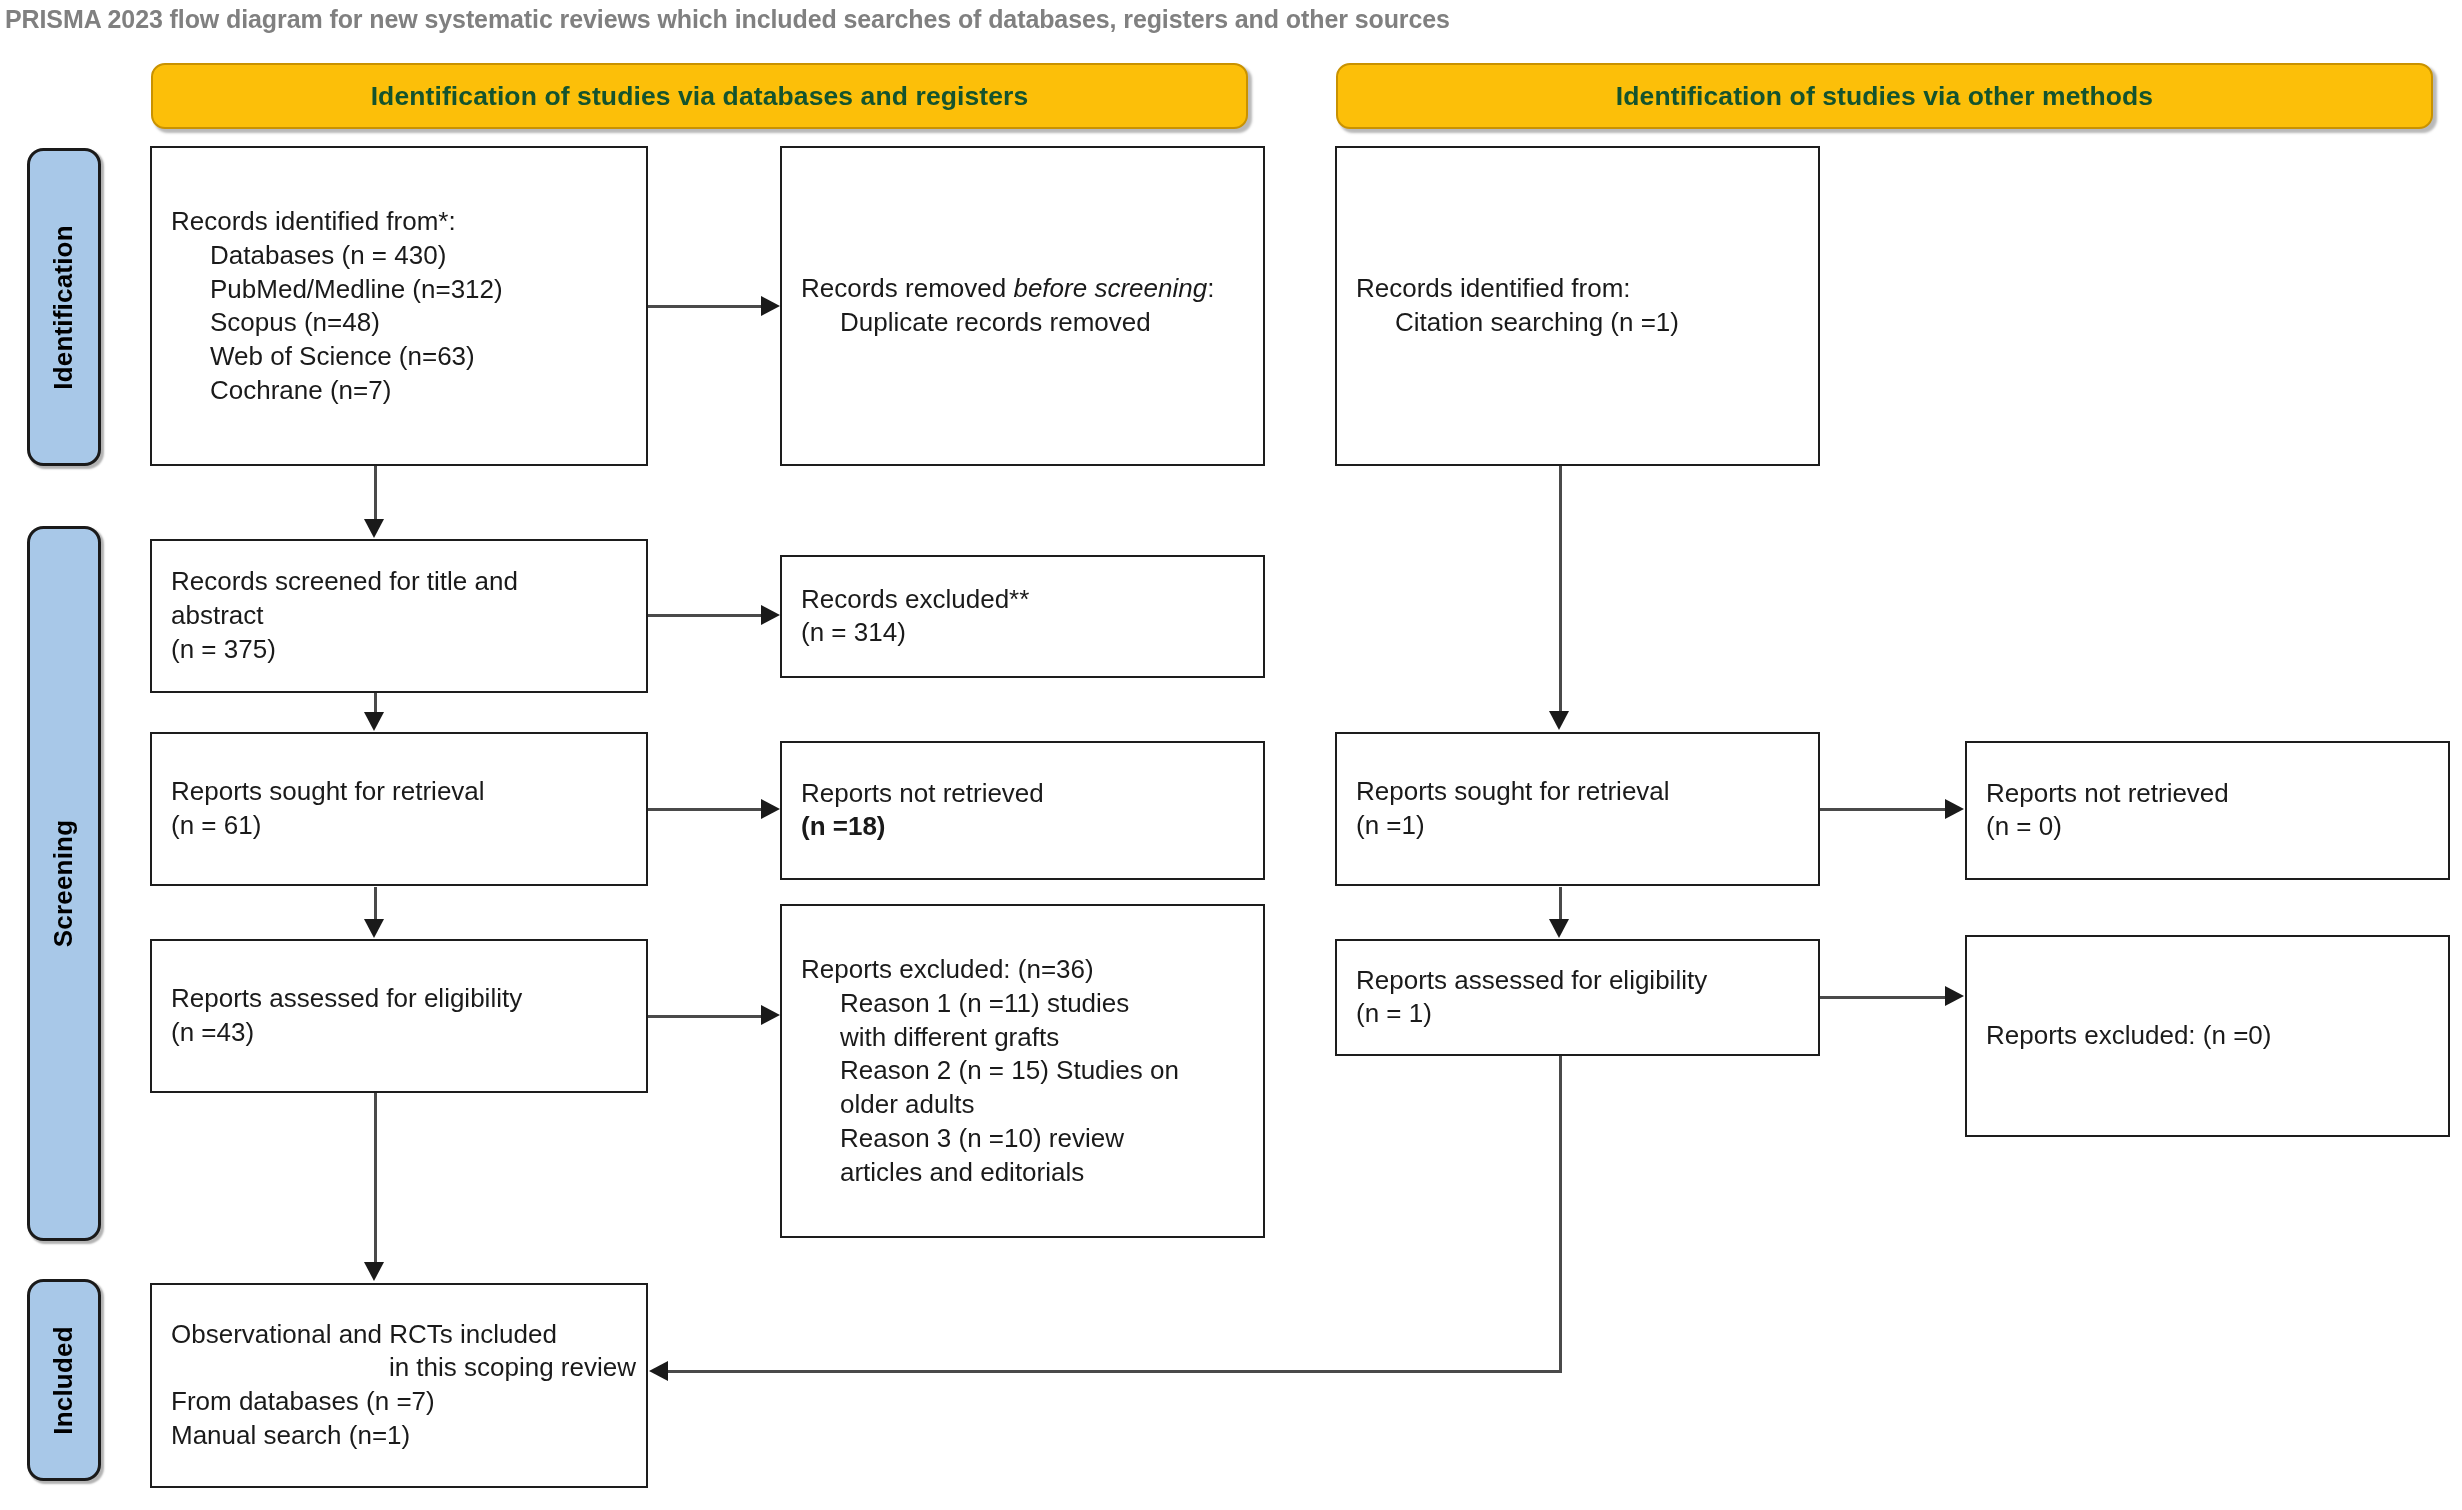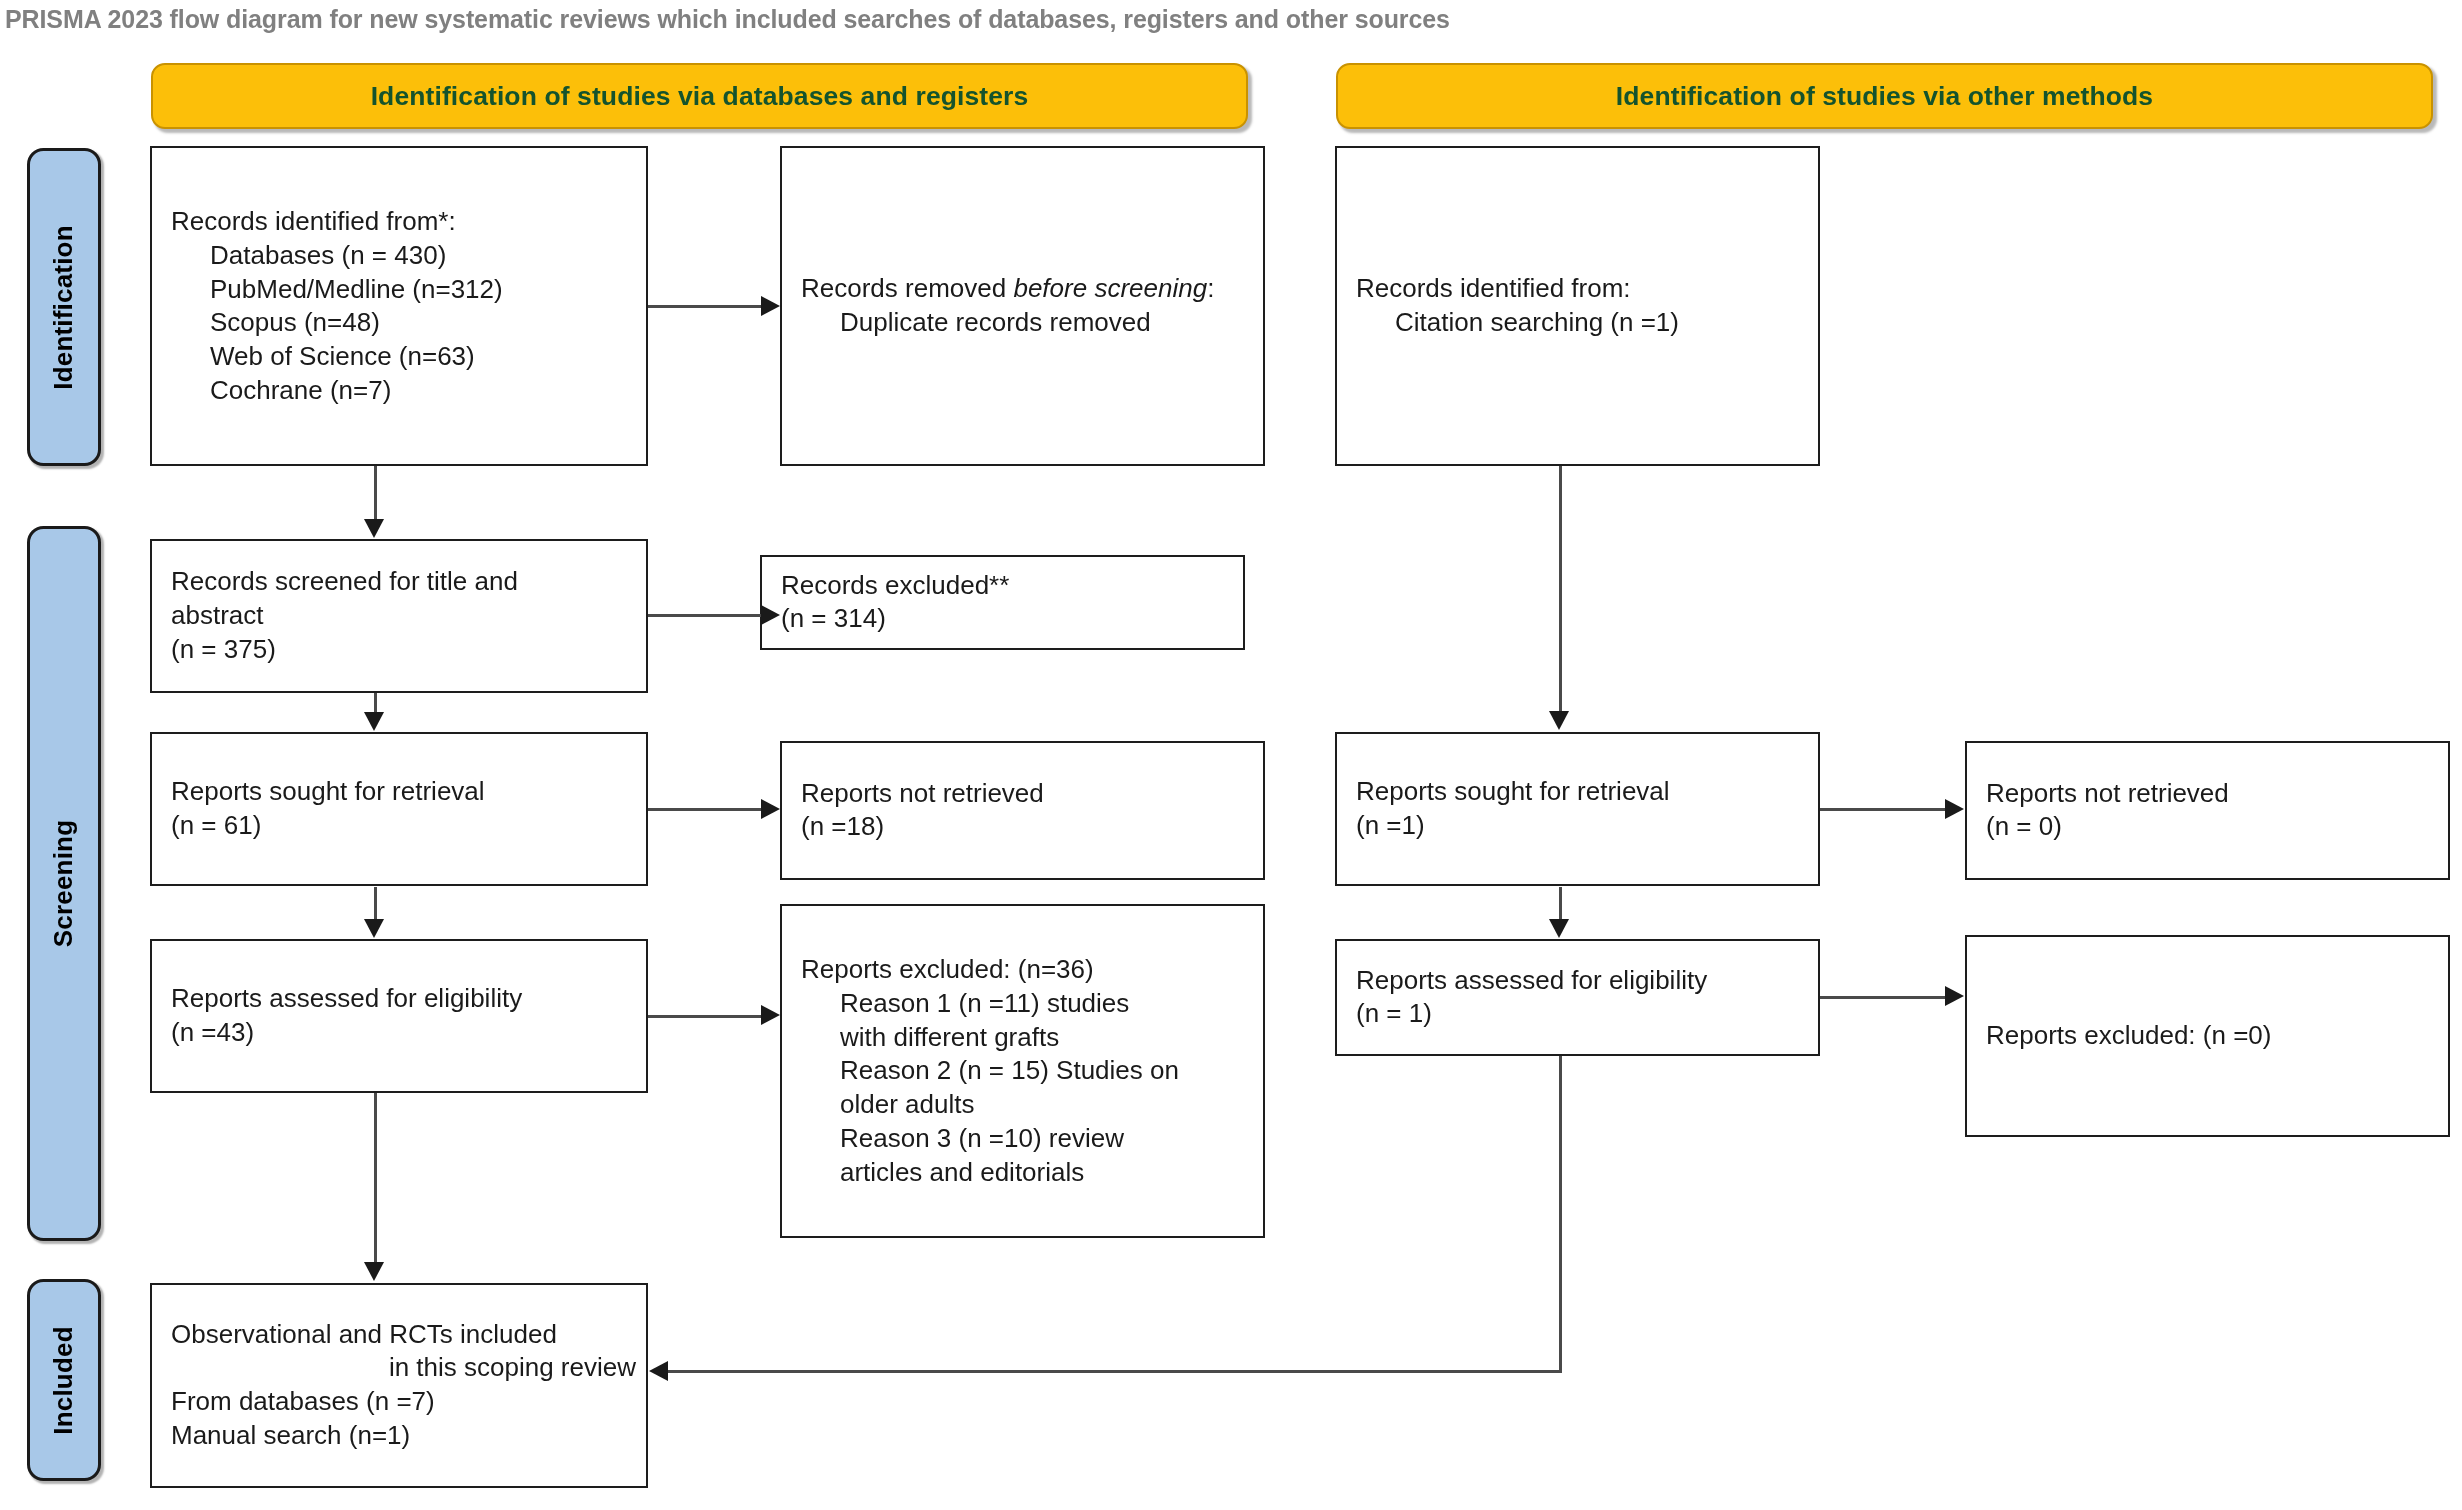--- a/index.html
+++ b/index.html
@@ -111,38 +111,38 @@
 </div>
 
 <div class="node" style="left:150px;top:539px;width:498px;height:154px;">
   <div class="body mid">
     <span>Records screened for title and</span>
     <span style="display:block;">abstract</span>
     <span style="display:block;">(n = 375)</span>
   </div>
 </div>
 
-<div class="node" style="left:760px;top:555px;width:485px;height:95px;">
+<div class="node" style="left:780px;top:555px;width:485px;height:123px;">
   <div class="body mid">
     <span>Records excluded**</span>
     <span style="display:block;">(n = 314)</span>
   </div>
 </div>
 
 <div class="node" style="left:150px;top:732px;width:498px;height:154px;">
   <div class="body mid">
     <span>Reports sought for retrieval</span>
     <span style="display:block;">(n = 61)</span>
   </div>
 </div>
 
 <div class="node" style="left:780px;top:741px;width:485px;height:139px;">
   <div class="body mid">
     <span>Reports not retrieved</span>
-    <span style="display:block;">(n =18)</span>
+    <span style="display:block;font-weight:bold;">(n =18)</span>
   </div>
 </div>
 
 <div class="node" style="left:150px;top:939px;width:498px;height:154px;">
   <div class="body mid">
     <span>Reports assessed for eligibility</span>
     <span style="display:block;">(n =43)</span>
   </div>
 </div>
 

